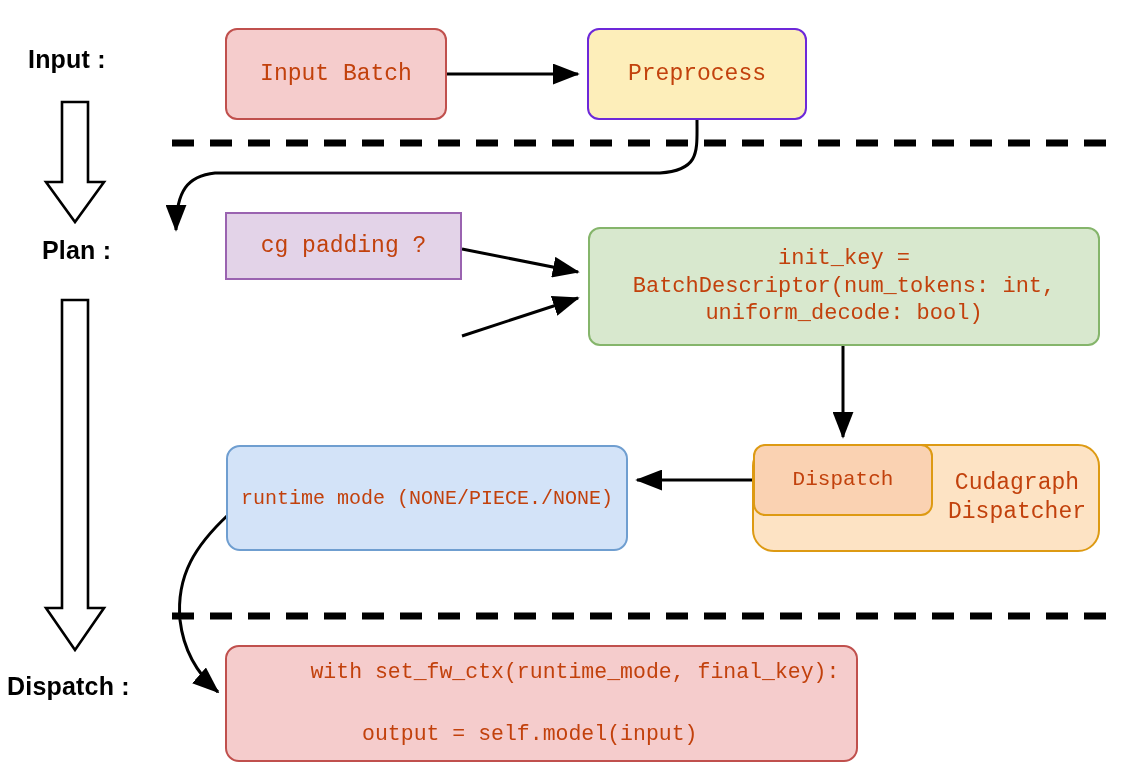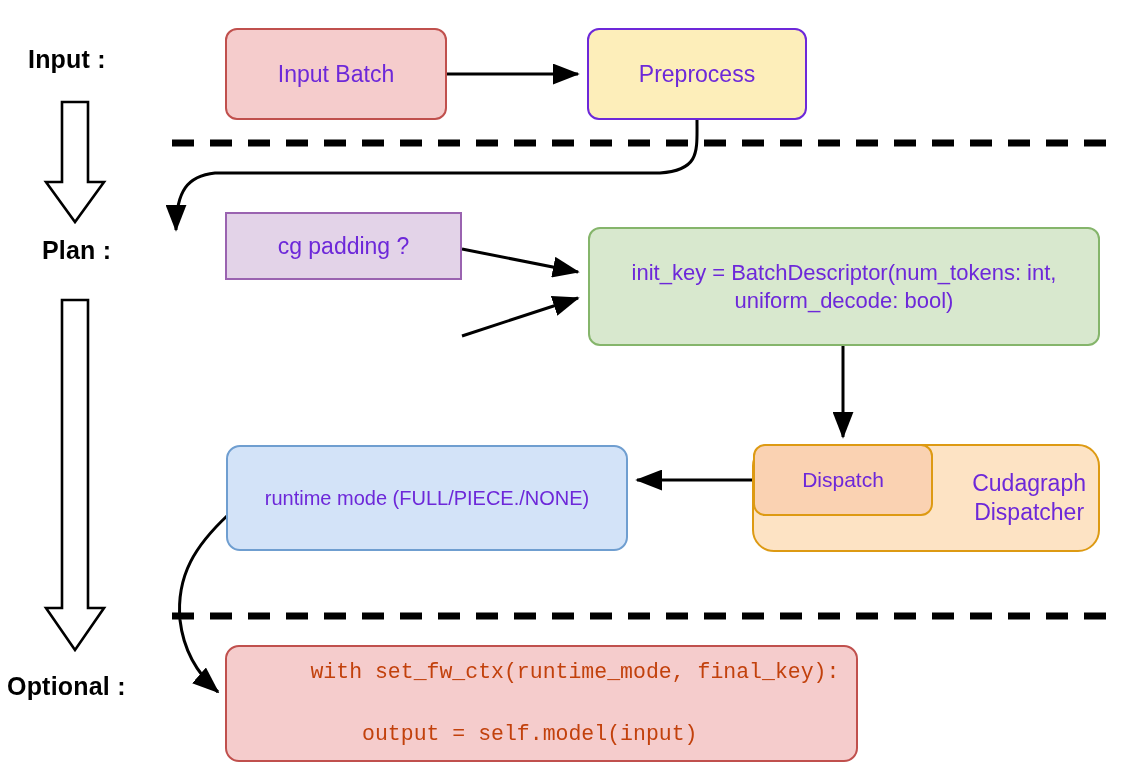--- a/index.html
+++ b/index.html
@@ -26,22 +26,22 @@
     white-space: nowrap;
     letter-spacing: 0.2px;
   }
   .node {
     position: absolute;
     box-sizing: border-box;
     display: flex;
     align-items: center;
     justify-content: center;
     text-align: center;
-    font-family: Liberation Sans, sans-serif;
-    color: #6d28d9;
+    font-family: Liberation Mono, monospace;
+    color: #c2410c;
     line-height: 1.25;
   }
   .node-text {
     display: block;
     width: 100%;
     padding: 0 8px;
     box-sizing: border-box;
   }
   .code-node {
     position: absolute;
@@ -118,21 +118,21 @@
       <line x1="753" y1="480" x2="637" y2="480" stroke="#000000" stroke-width="3" marker-end="url(#arrowhead)"></line>
     </g>
 
     <g>
       <path d="M228,515 C196,545 176,575 180,620 C184,655 202,678 218,692" fill="none" stroke="#000000" stroke-width="3" marker-end="url(#arrowhead)"></path>
     </g>
   </svg>
 
   <div class="stage-label" style="left:28px; top:45px;">Input :</div>
   <div class="stage-label" style="left:42px; top:236px;">Plan :</div>
-  <div class="stage-label" style="left:7px; top:672px;">Optional :</div>
+  <div class="stage-label" style="left:7px; top:672px;">Dispatch :</div>
 
   <div class="node" style="left:225px; top:28px; width:222px; height:92px; background:#f5cccc;
               border:2px solid #c0504d; border-radius:12px; font-size:23px;">
     <span class="node-text">Input Batch</span>
   </div>
 
   <div class="node" style="left:587px; top:28px; width:220px; height:92px; background:#fdeeba;
               border:2px solid #6d28d9; border-radius:12px; font-size:23px;">
     <span class="node-text">Preprocess</span>
   </div>
@@ -161,21 +161,21 @@
   </div>
 
   <div class="node" style="left:753px; top:444px; width:180px; height:72px; background:#fad2b2;
               border:2px solid #dd9a13; border-radius:12px; font-size:21px;">
     <span class="node-text">Dispatch</span>
   </div>
 
   <div class="node" style="left:226px; top:445px; width:402px; height:106px; background:#d3e3f8;
               border:2px solid #6f9ed0; border-radius:14px; font-size:20px;">
     <span class="node-text">
-      <span>runtime mode (FULL/PIECE./NONE)</span><br>
+      <span>runtime mode (NONE/PIECE./NONE)</span><br>
     </span>
   </div>
 
   <div class="code-node" style="left:225px; top:645px; width:633px; height:117px; background:#f5cccc;
               border:2px solid #c0504d; border-radius:14px;">
     <span class="code-text">
       <span>with set_fw_ctx(runtime_mode, final_key):</span><br>
       <span>    output = self.model(input)</span>
     </span>
   </div>

